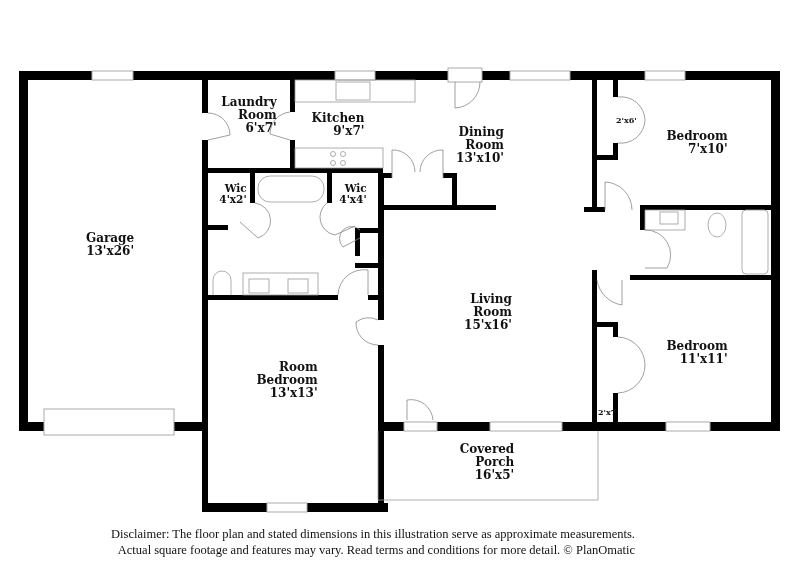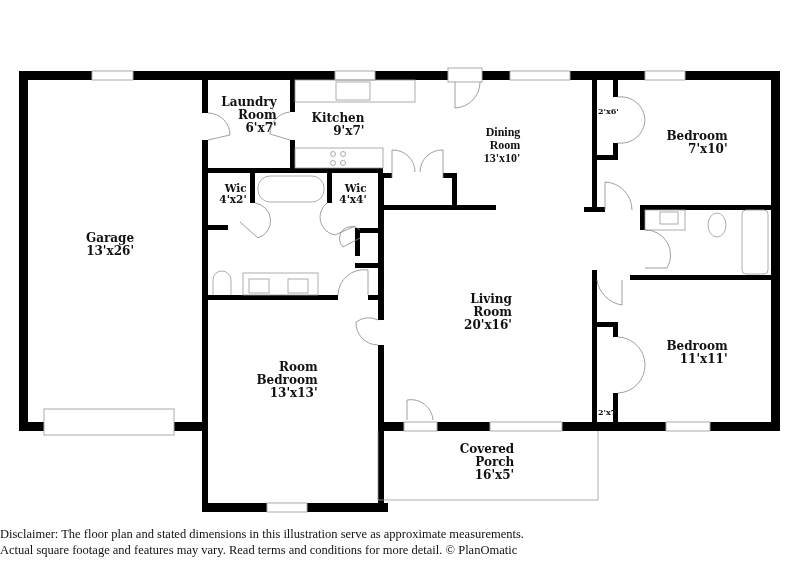--- a/index.html
+++ b/index.html
@@ -3,21 +3,21 @@
 <meta charset="utf-8">
 <style>
   html,body{margin:0;padding:0;background:#fff;}
   body{width:800px;height:582px;position:relative;overflow:hidden;font-family:"DejaVu Serif","Liberation Serif",serif;}
   #plan{position:absolute;left:0;top:0;}
   .room-label{position:absolute;text-align:right;font-family:"DejaVu Serif","Liberation Serif",serif;font-weight:bold;color:#111;line-height:13px;transform:translateX(-50%);white-space:nowrap;}
   .room-label .nm{font-size:12px;display:block;}
   .room-label .dm{font-size:12px;display:block;}
   .room-label.small .nm,.room-label.small .dm{font-size:10.5px;line-height:11px;}
   .closet-label{position:absolute;font-family:"DejaVu Serif","Liberation Serif",serif;font-weight:bold;font-size:8px;color:#111;}
-  .disclaimer{position:absolute;left:0;width:635px;top:526px;text-align:left;font-family:"Liberation Serif","DejaVu Serif",serif;font-size:12.5px;line-height:16px;color:#111;}
+  .disclaimer{position:absolute;left:0;width:635px;top:526px;text-align:right;font-family:"Liberation Serif","DejaVu Serif",serif;font-size:12.5px;line-height:16px;color:#111;}
 </style>
 </head>
 <body>
 
 <svg id="plan" width="800" height="582" viewBox="0 0 800 582" xmlns="http://www.w3.org/2000/svg">
   <g fill="#000">
 
     <rect x="19" y="71" width="73" height="9"></rect>
     <rect x="133" y="71" width="202" height="9"></rect>
     <rect x="375" y="71" width="73" height="9"></rect>
@@ -151,21 +151,21 @@
 </div>
 <div class="room-label" style="left:249px;top:96px;">
   <span class="nm">Laundry</span>
   <span class="nm">Room</span>
   <span class="dm">6'x7'</span>
 </div>
 <div class="room-label" style="left:338px;top:112px;">
   <span class="nm">Kitchen</span>
   <span class="dm">9'x7'</span>
 </div>
-<div class="room-label" style="left:502px;top:126px;font-family:Liberation Serif, serif;">
+<div class="room-label" style="left:480px;top:126px;">
   <span class="nm">Dining</span>
   <span class="nm">Room</span>
   <span class="dm">13'x10'</span>
 </div>
 <div class="room-label" style="left:697px;top:130px;">
   <span class="nm">Bedroom</span>
   <span class="dm">7'x10'</span>
 </div>
 <div class="room-label" style="left:697px;top:340px;">
   <span class="nm">Bedroom</span>
@@ -175,32 +175,32 @@
   <span class="nm">Wic</span>
   <span class="dm">4'x2'</span>
 </div>
 <div class="room-label small" style="left:353px;top:183px;">
   <span class="nm">Wic</span>
   <span class="dm">4'x4'</span>
 </div>
 <div class="room-label" style="left:488px;top:293px;">
   <span class="nm">Living</span>
   <span class="nm">Room</span>
-  <span class="dm">20'x16'</span>
+  <span class="dm">15'x16'</span>
 </div>
 <div class="room-label" style="left:287px;top:361px;">
   <span class="nm">Room</span>
   <span class="nm">Bedroom</span>
   <span class="dm">13'x13'</span>
 </div>
 <div class="room-label" style="left:487px;top:443px;">
   <span class="nm">Covered</span>
   <span class="nm">Porch</span>
   <span class="dm">16'x5'</span>
 </div>
 
-<div class="closet-label" style="left:598px;top:106px;">2'x6'</div>
+<div class="closet-label" style="left:598px;top:115px;padding-left:18px;">2'x6'</div>
 <div class="closet-label" style="left:598px;top:367px;margin-top:40px;">2'x7'</div>
 
 <div class="disclaimer">
   <div>Disclaimer: The floor plan and stated dimensions in this illustration serve as approximate measurements.</div>
   <div>Actual square footage and features may vary. Read terms and conditions for more detail. © PlanOmatic</div>
 </div>
 
 </body></html>

